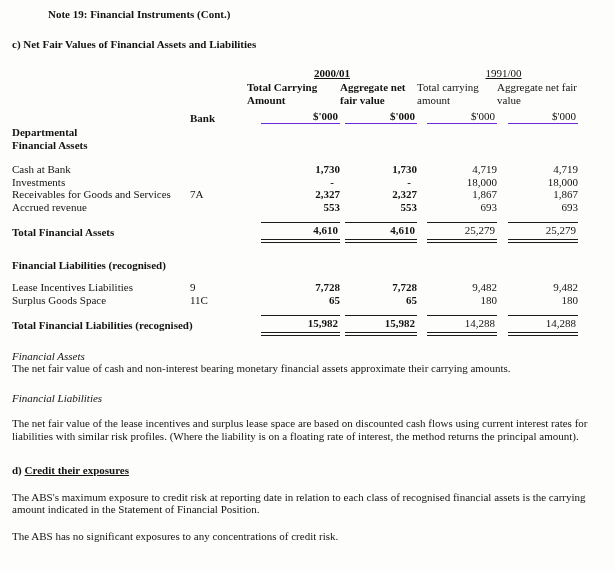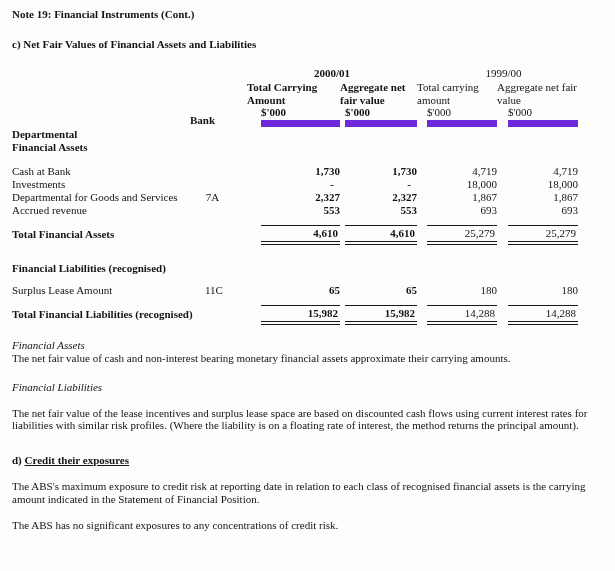--- a/index.html
+++ b/index.html
@@ -3,36 +3,36 @@
 <meta charset="utf-8">
 <style>
   html,body{margin:0;padding:0;}
   body{
     width:615px;height:571px;
     background:#fdfdfb;color:#141414;
     font-family:"Liberation Serif", serif;
     overflow:hidden;
   }
   .page{padding:8px 14px 0 12px;}
-  .doc-title{font-size:11px;font-weight:bold;line-height:13px;}
+  .doc-title{font-size:11px;font-weight:bold;line-height:13px;margin-left:36px;}
   .section-heading{font-size:11px;font-weight:bold;line-height:13px;margin-top:17px;}
   table.fv{
     border-collapse:collapse;table-layout:fixed;
     width:566px;margin-top:13px;font-size:11px;
   }
   table.fv td{padding:0;vertical-align:bottom;line-height:12.5px;overflow:hidden;}
   .b{font-weight:bold;}
-  .ctr{text-align:center;}
-  .num{text-align:center;}
+  .ctr{text-align:center;text-decoration:underline;}
+  .num{text-align:left;}
   .colhead td{vertical-align:top;line-height:12px;}
   .pl1{padding-left:14px;}
   .pl2{padding-left:5px;}
   .pl3{padding-left:10px;}
   .pl4{padding-left:11px;}
-  .uline{border-bottom:7px solid #6d28d9;text-align:left;padding-right:2px;padding-bottom:1px;}
+  .uline{border-bottom:1px solid #6d28d9;text-align:right;padding-right:2px;padding-bottom:1px;}
   .u1{margin-left:14px;}
   .u2{margin-left:5px;}
   .u3{margin-left:10px;}
   .u4{margin-left:11px;}
   .tline{border-top:1px solid #1a1a1a;text-align:right;padding-right:2px;padding-top:1px;}
   .drule{height:2px;border-top:1px solid #1a1a1a;border-bottom:1px solid #1a1a1a;margin-top:2px;}
   .valcell{text-align:right;padding-right:3px;}
   .notes{font-size:11px;line-height:12.5px;max-width:588px;}
   .note-ital{font-style:italic;margin-top:17px;}
   .note-para{margin-top:11px;}
@@ -55,21 +55,21 @@
       <col style="width:93px">
         <col style="width:77px">
       <col style="width:80px">
         <col style="width:81px">
     </colgroup>
 
     <tbody>
         <tr style="height:15px">
       <td colspan="2"></td>
       <td colspan="2" class="ctr b">2000/01</td>
-      <td colspan="2" class="ctr" style="padding-left:12px">1999/00</td>
+      <td colspan="2" class="ctr" style="padding-left:12px">1991/00</td>
     </tr>
 
     <tr class="colhead" style="height:27px">
       <td colspan="2"></td>
       <td class="pl1 b">Total Carrying Amount</td>
       <td class="pl2 b">Aggregate net fair value</td>
       <td class="pl3">Total carrying amount</td>
       <td class="pl4">Aggregate net fair value</td>
     </tr>
 
@@ -112,21 +112,21 @@
     </tr>
     <tr style="height:13px">
       <td>Investments</td>
       <td class="num" style="padding-right:12px"></td>
       <td class="valcell b" style="padding-right:6px">-</td>
       <td class="valcell b" style="padding-right:6px">-</td>
       <td class="valcell">18,000</td>
       <td class="valcell">18,000</td>
     </tr>
     <tr style="height:12px">
-      <td>Departmental for Goods and Services</td>
+      <td>Receivables for Goods and Services</td>
       <td class="num" style="padding-right:12px">7A</td>
       <td class="valcell b">2,327</td>
       <td class="valcell b">2,327</td>
       <td class="valcell">1,867</td>
       <td class="valcell">1,867</td>
     </tr>
     <tr style="height:13px">
       <td>Accrued revenue</td>
       <td class="num" style="padding-right:12px"></td>
       <td class="valcell b">553</td>
@@ -163,21 +163,29 @@
 
     <tr style="height:13px">
       <td colspan="3" class="b">Financial Liabilities (recognised)</td>
       <td colspan="3"></td>
     </tr>
     <tr style="height:9px">
           <td colspan="6"></td>
         </tr>
 
     <tr style="height:13px">
-      <td>Surplus Lease Amount</td>
+      <td>Lease Incentives Liabilities</td>
+      <td class="num" style="padding-right:14px">9</td>
+      <td class="valcell b">7,728</td>
+      <td class="valcell b">7,728</td>
+      <td class="valcell">9,482</td>
+      <td class="valcell">9,482</td>
+    </tr>
+    <tr style="height:13px">
+      <td>Surplus Goods Space</td>
       <td class="num" style="padding-right:9px">11C</td>
       <td class="valcell b">65</td>
       <td class="valcell b">65</td>
       <td class="valcell">180</td>
       <td class="valcell">180</td>
     </tr>
     <tr style="height:8px">
           <td colspan="6"></td>
         </tr>
 

